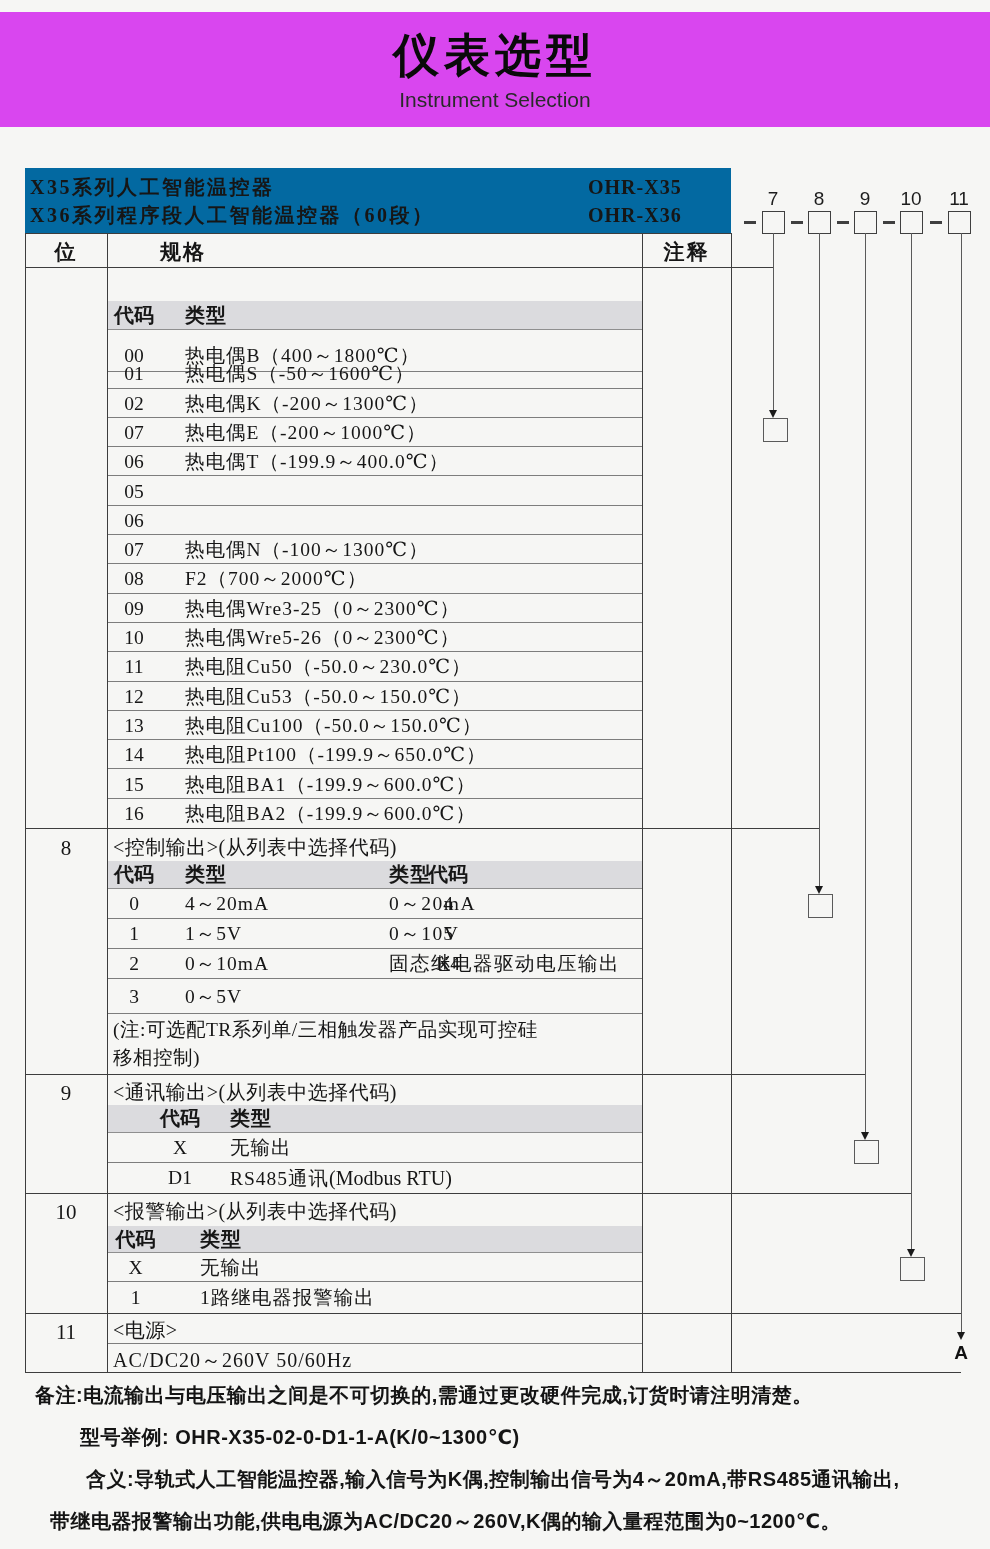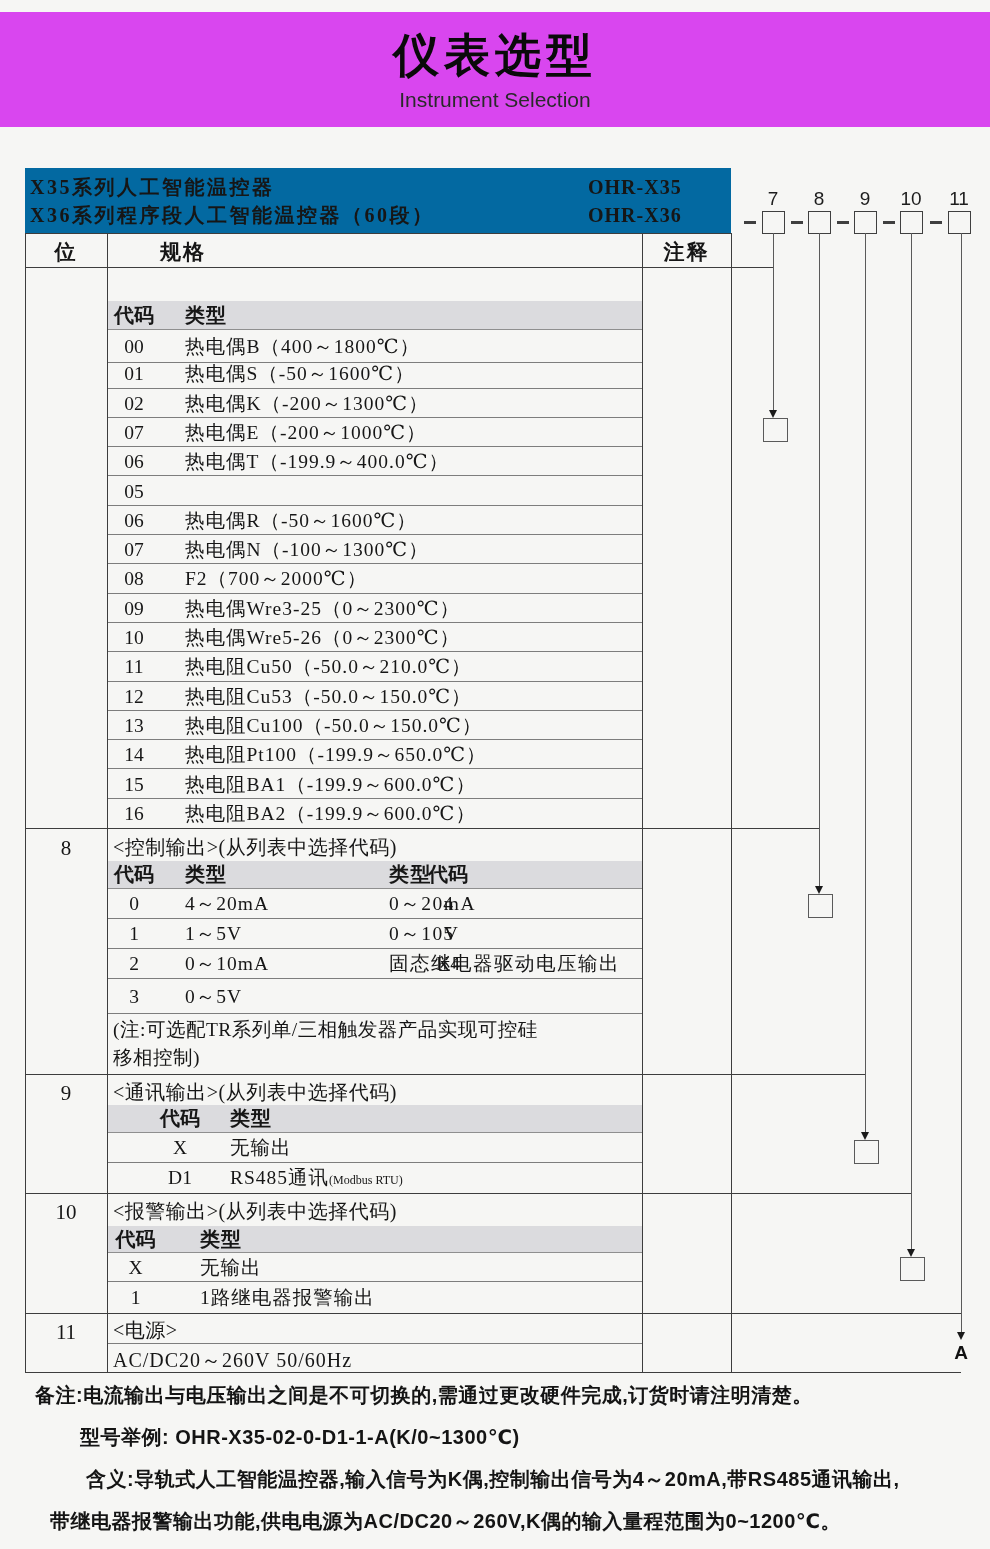--- a/index.html
+++ b/index.html
@@ -41,21 +41,21 @@
   .trow{position:absolute;left:108px;width:534px;box-sizing:border-box;font-size:19.5px;}
   .bline{border-bottom:1px solid #7d7d7d;}
   .c{position:absolute;left:0;width:52px;text-align:center;}
   .t{position:absolute;left:77px;letter-spacing:1px;white-space:nowrap;}
   .c2{position:absolute;left:312px;width:56px;text-align:center;}
   .t2{position:absolute;left:281px;letter-spacing:1.5px;white-space:nowrap;}
   .c9{position:absolute;left:44px;width:56px;text-align:center;}
   .t9{position:absolute;left:122px;letter-spacing:1px;white-space:nowrap;}
   .c10{position:absolute;left:0;width:55px;text-align:center;}
   .t10{position:absolute;left:92px;letter-spacing:1px;white-space:nowrap;}
-  .small{font-size:12px;letter-spacing:0;}
+  .small{font-size:20px;letter-spacing:0;}
   .notewrap{position:absolute;left:113px;top:1016px;width:526px;font-size:19.5px;line-height:28px;letter-spacing:0.5px;}
   
   .foot{position:absolute;font-family:"Liberation Sans","DejaVu Sans",sans-serif;font-weight:bold;
         font-size:20px;color:#141414;letter-spacing:0.5px;white-space:nowrap;}
 </style>
 </head>
 <body>
 
 <div class="page">
 
@@ -125,21 +125,21 @@
 
   <div class="colhead" style="left:25px;width:82px;text-align:center">位</div>
   <div class="colhead" style="left:160px">规格</div>
   <div class="colhead" style="left:642px;width:89px;text-align:center">注释</div>
 
   <div class="graybar" style="top:301px;height:29px;line-height:28px">
     <span class="c">代码</span>
     <span class="t">类型</span>
   </div>
 
-  <div class="trow bline" style="top:332px;height:31px;line-height:29.3px">
+  <div class="trow bline" style="top:341px;height:31px;line-height:29.3px">
       <span class="c">00</span>
       <span class="t">热电偶B（400～1800℃）</span>
     </div>
   <div class="trow bline" style="top:359.3px;height:29.3px;line-height:29.3px">
       <span class="c">01</span>
       <span class="t">热电偶S（-50～1600℃）</span>
     </div>
   <div class="trow bline" style="top:388.6px;height:29.3px;line-height:29.3px">
       <span class="c">02</span>
       <span class="t">热电偶K（-200～1300℃）</span>
@@ -150,41 +150,40 @@
     </div>
   <div class="trow bline" style="top:447.2px;height:29.3px;line-height:29.3px">
       <span class="c">06</span>
       <span class="t">热电偶T（-199.9～400.0℃）</span>
     </div>
   <div class="trow bline" style="top:476.5px;height:29.3px;line-height:29.3px">
       <span class="c">05</span>
     </div>
   <div class="trow bline" style="top:505.8px;height:29.3px;line-height:29.3px">
       <span class="c">06</span>
-      <span class="t">热电偶R（-50～1600℃）</span>
     </div>
   <div class="trow bline" style="top:535.1px;height:29.3px;line-height:29.3px">
       <span class="c">07</span>
       <span class="t">热电偶N（-100～1300℃）</span>
     </div>
   <div class="trow bline" style="top:564.4px;height:29.3px;line-height:29.3px">
       <span class="c">08</span>
       <span class="t">F2（700～2000℃）</span>
     </div>
   <div class="trow bline" style="top:593.7px;height:29.3px;line-height:29.3px">
       <span class="c">09</span>
       <span class="t">热电偶Wre3-25（0～2300℃）</span>
     </div>
   <div class="trow bline" style="top:623px;height:29.3px;line-height:29.3px">
       <span class="c">10</span>
       <span class="t">热电偶Wre5-26（0～2300℃）</span>
     </div>
   <div class="trow bline" style="top:652.3px;height:29.3px;line-height:29.3px">
       <span class="c">11</span>
-      <span class="t">热电阻Cu50（-50.0～210.0℃）</span>
+      <span class="t">热电阻Cu50（-50.0～230.0℃）</span>
     </div>
   <div class="trow bline" style="top:681.6px;height:29.3px;line-height:29.3px">
       <span class="c">12</span>
       <span class="t">热电阻Cu53（-50.0～150.0℃）</span>
     </div>
   <div class="trow bline" style="top:710.9px;height:29.3px;line-height:29.3px">
       <span class="c">13</span>
       <span class="t">热电阻Cu100（-50.0～150.0℃）</span>
     </div>
   <div class="trow bline" style="top:740.2px;height:29.3px;line-height:29.3px">

